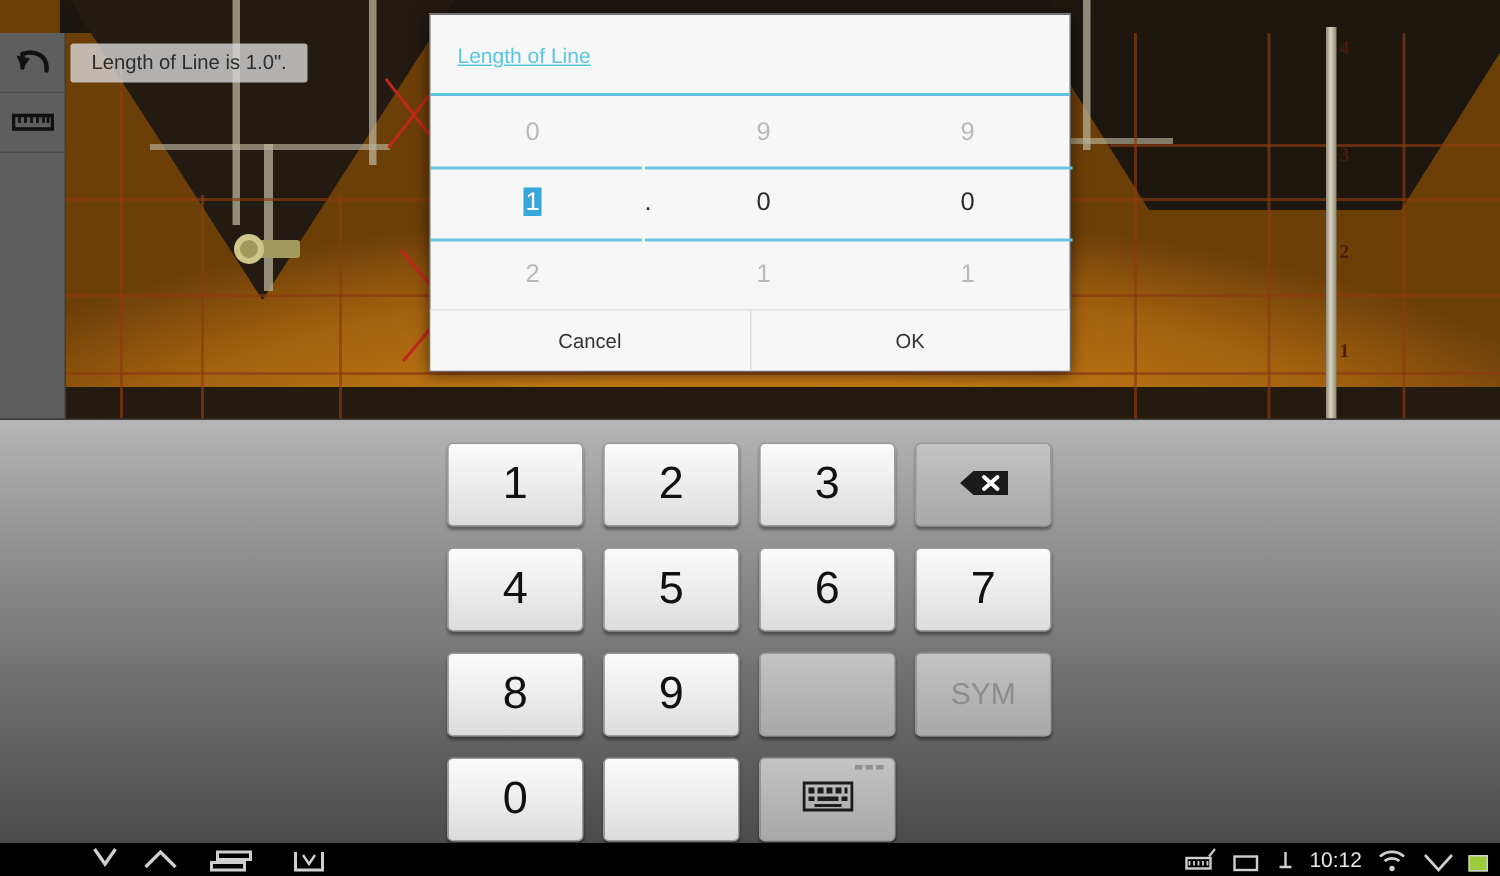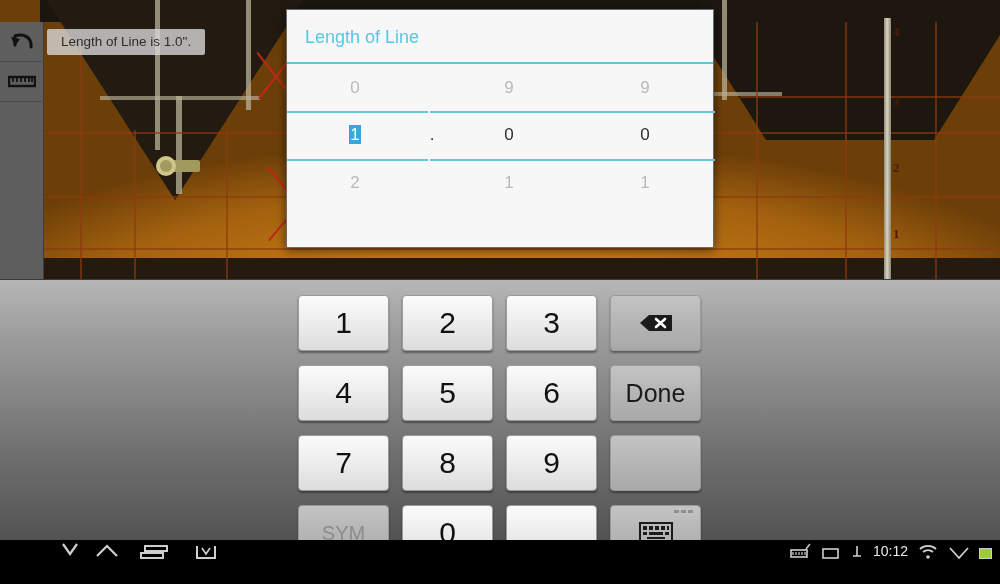--- a/index.html
+++ b/index.html
@@ -113,22 +113,23 @@
   #dialog {
     position: absolute; left: 286px; top: 9px; width: 428px; height: 239px;
     background: #f7f7f7;
     border: 1px solid #6b6b6b;
     box-shadow: 0 2px 10px rgba(0,0,0,.55);
     z-index: 40;
     display: flex; flex-direction: column;
   }
   #dialog-title {
     height: 54px; line-height: 54px; padding-left: 18px;
-    color: #56c8e2; font-size: 18px;
+    color: #56c8e2; font-size: 14px;
     border-bottom: 2px solid #5ec4dd;
+    text-decoration: underline;
   }
   #picker-area { position: relative; flex: 1 1 auto; }
   .picker-row {
     display: flex; height: 47px; align-items: center;
   }
   .picker-row.current { height: 48px; }
   .pcell {
     flex: 1 1 0; text-align: center; font-size: 17px;
   }
   .pcell.dot { flex: 0 0 18px; }
@@ -188,21 +189,21 @@
   .key.blank { }
   .kb-dots {
     position: absolute; right: 7px; top: 4px;
     display: flex; gap: 2px;
   }
   .kb-dots i { width: 5px; height: 3px; background: #8f8f8f; display:block; }
   .key.kbswitch { position: relative; }
 
   
   #nav-bar {
-    position: absolute; left: 0; top: 540px; width: 1000px; height: 22px;
+    position: absolute; left: 0; top: 562px; width: 1000px; height: 22px;
     background: #000; z-index: 50;
     display: flex; align-items: flex-start;
   }
   .nav-ico { color: #cfcfcf; flex: 0 0 auto; }
   #nav-left { display: flex; align-items: flex-start; gap: 0; padding-left: 55px; }
   #nav-right { position: absolute; right: 8px; top: 0; display: flex; align-items: flex-start; gap: 9px; }
   #nav-clock { color: #e8e8e8; font-size: 14px; line-height: 22px; }
   .sysicon { display: block; }
   #nav-battery { width: 13px; height: 11px; margin-top: 8px; background: #9ccc3a; border: 1px solid #cfcfcf; }
 </style>
@@ -298,20 +299,25 @@
       <div class="hline hl-seg-b" style="top:95px;"></div>
 
       <div class="picker-row row-dim">
         <div class="pcell">2</div>
         <div class="pcell dot"></div>
         <div class="pcell">1</div>
         <div class="pcell">1</div>
       </div>
     </div>
 
+    <div id="btn-row">
+      <div class="dlg-btn">Cancel</div>
+      <div id="btn-divider"></div>
+      <div class="dlg-btn">OK</div>
+    </div>
   </div>
 
   <div id="keyboard"></div>
   <div id="key-grid">
 
     <div class="keywrap">
       <div class="key light">1</div>
       </div>
     <div class="keywrap">
       <div class="key light">2</div>
@@ -331,23 +337,20 @@
       </div>
 
     <div class="keywrap">
       <div class="key light">4</div>
       </div>
     <div class="keywrap">
       <div class="key light">5</div>
       </div>
     <div class="keywrap">
       <div class="key light">6</div>
-      </div>
-    <div class="keywrap">
-      <div class="key dark func">Done</div>
       </div>
 
     <div class="keywrap">
       <div class="key light">7</div>
       </div>
     <div class="keywrap">
       <div class="key light">8</div>
       </div>
     <div class="keywrap">
       <div class="key light">9</div>

